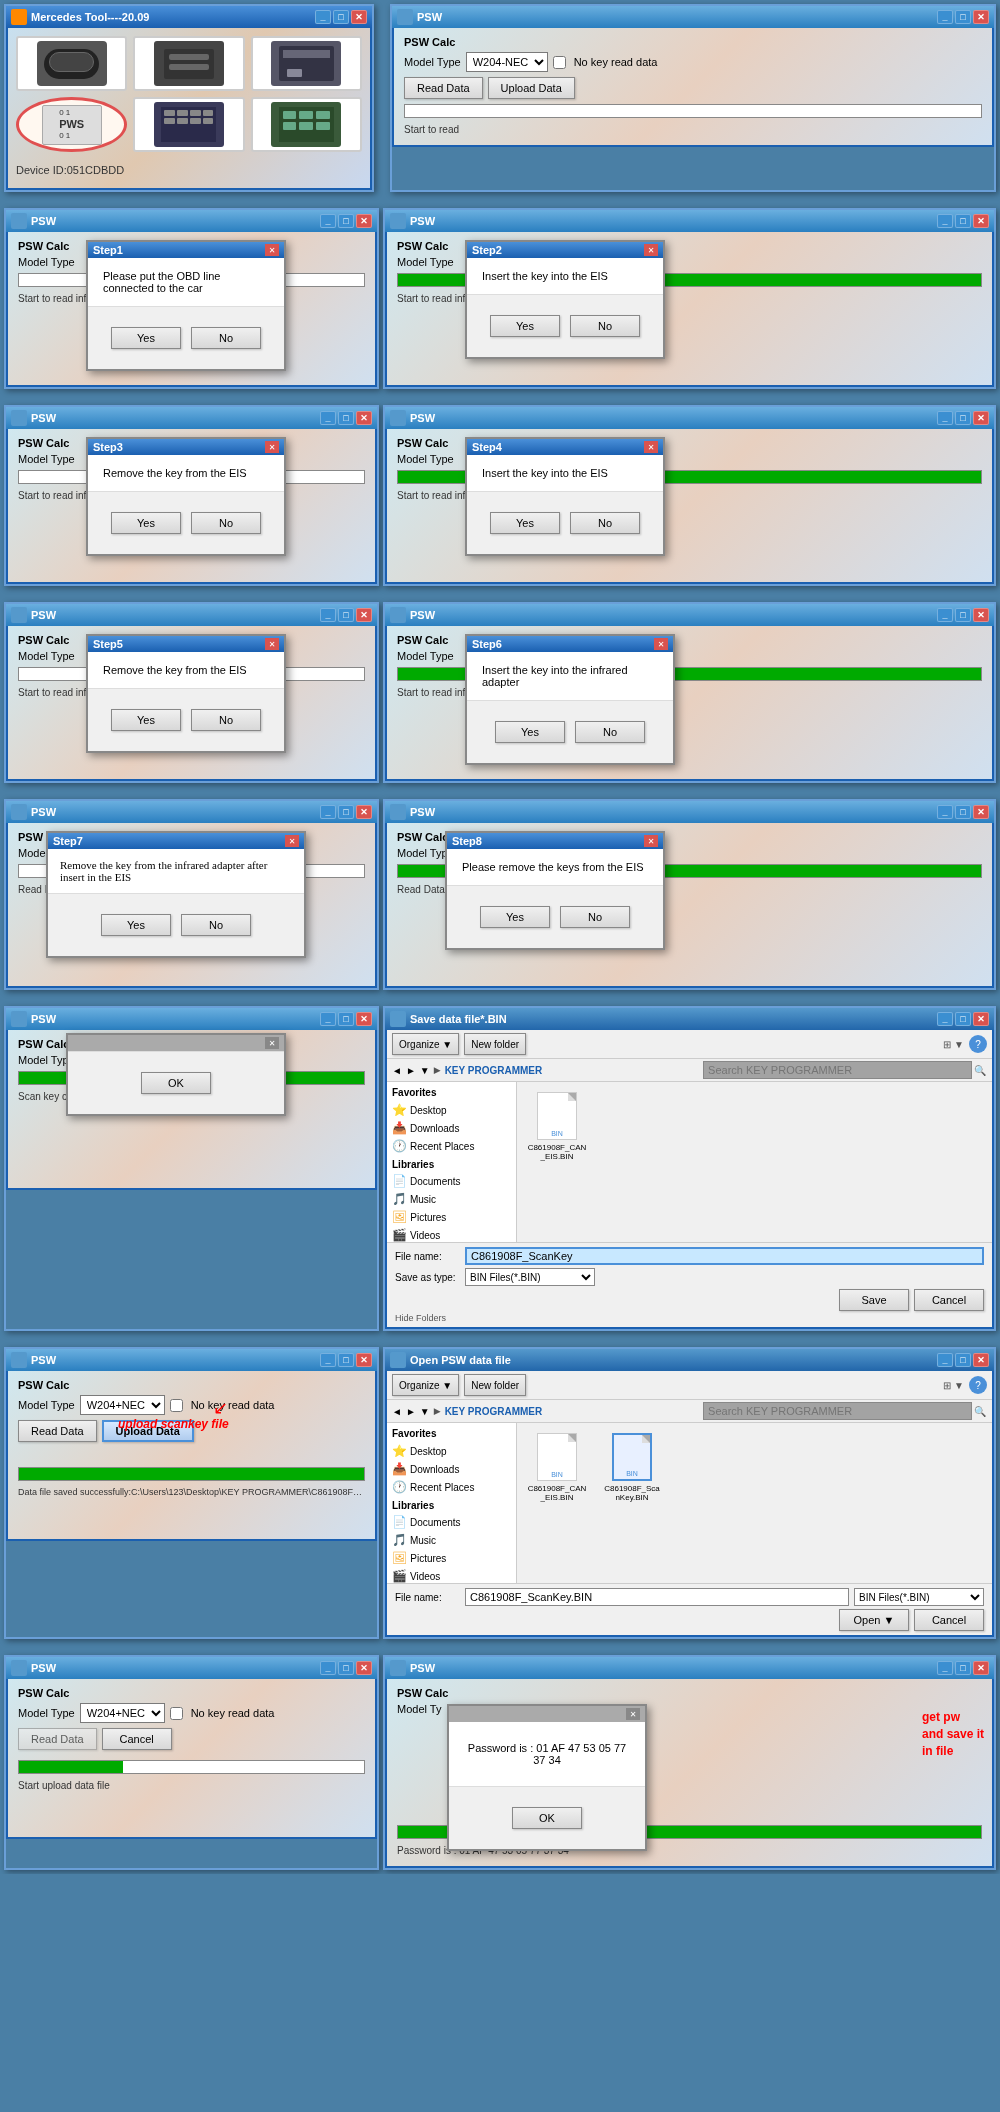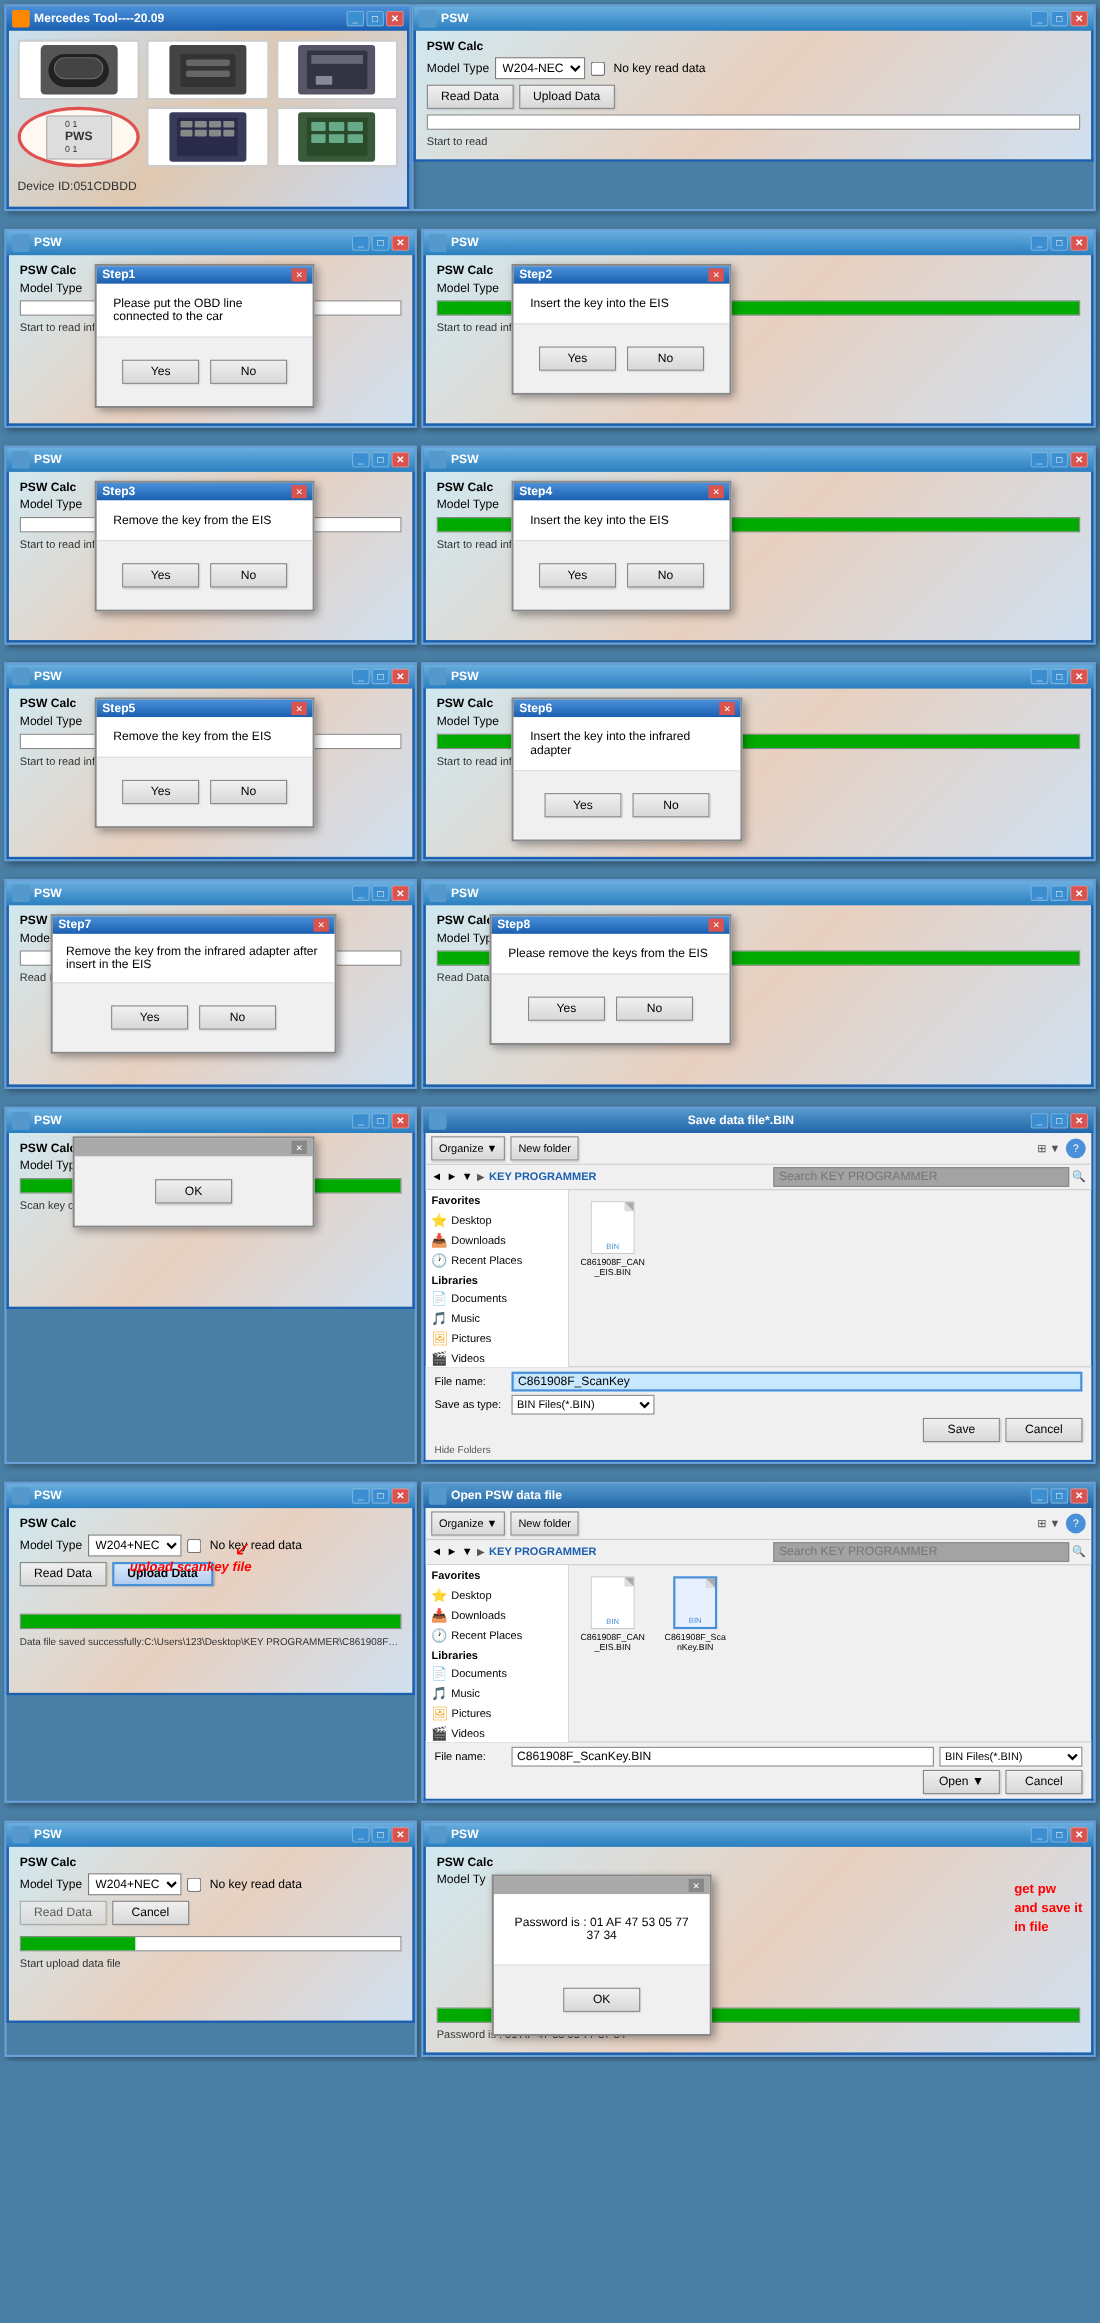--- a/index.html
+++ b/index.html
@@ -320,21 +320,21 @@
     }
 
     .highlight-input {
       background: #c8e8ff;
       border: 2px solid #4a90d9;
     }
   </style>
 </head>
 <body>
 
-<div style="background:#4a7fa5; padding:4px; display:flex; gap:0; width:1000px;">
+<div style="background:#4a7fa5; padding:4px; display:flex; gap:16px; width:1000px;">
 
   <div class="window" style="width:370px;">
     <div class="win-titlebar">
       <span class="title-icon"></span>
       <span class="title-text">Mercedes Tool----20.09</span>
       <div class="win-controls">
         <div class="win-btn win-btn-min">_</div>
         <div class="win-btn win-btn-max">□</div>
         <div class="win-btn win-btn-close">✕</div>
       </div>
@@ -696,21 +696,21 @@
       </div>
       <div class="progress-bar-container">
         <div class="progress-bar-fill" style="width:0%;"></div>
       </div>
       <div class="status-text">Read Data</div>
       <div class="dialog" style="top:30px;left:40px;width:260px;">
         <div class="dialog-titlebar">
           <span>Step7</span>
           <button class="dialog-close-btn">✕</button>
         </div>
-        <div class="dialog-body" style="padding:10px 12px;">
+        <div class="dialog-body" style="padding:10px 12px;font-family:Liberation Serif, serif;">
           <span>Remove the key from the infrared adapter after insert in the EIS</span>
         </div>
         <div class="dialog-buttons">
           <button class="win-button">Yes</button>
           <button class="win-button">No</button>
         </div>
       </div>
     </div>
   </div>
 
@@ -780,21 +780,21 @@
           <button class="dialog-close-btn" style="background:#888;">✕</button>
         </div>
         <div class="dialog-buttons">
           <button class="win-button">OK</button>
         </div>
       </div>
     </div>
   </div>
 
   <div class="window" style="flex:1;">
-    <div class="win-titlebar" style="background:linear-gradient(to bottom,#5599cc,#2266aa);text-align:center;">
+    <div class="win-titlebar" style="background:linear-gradient(to bottom,#5599cc,#2266aa);">
       <span class="title-icon" style="background:#5599cc;"></span>
       <span class="title-text">Save data file*.BIN</span>
       <div class="win-controls">
         <div class="win-btn win-btn-min">_</div>
         <div class="win-btn win-btn-max">□</div>
         <div class="win-btn win-btn-close">✕</div>
       </div>
     </div>
     <div class="win-body">
 

